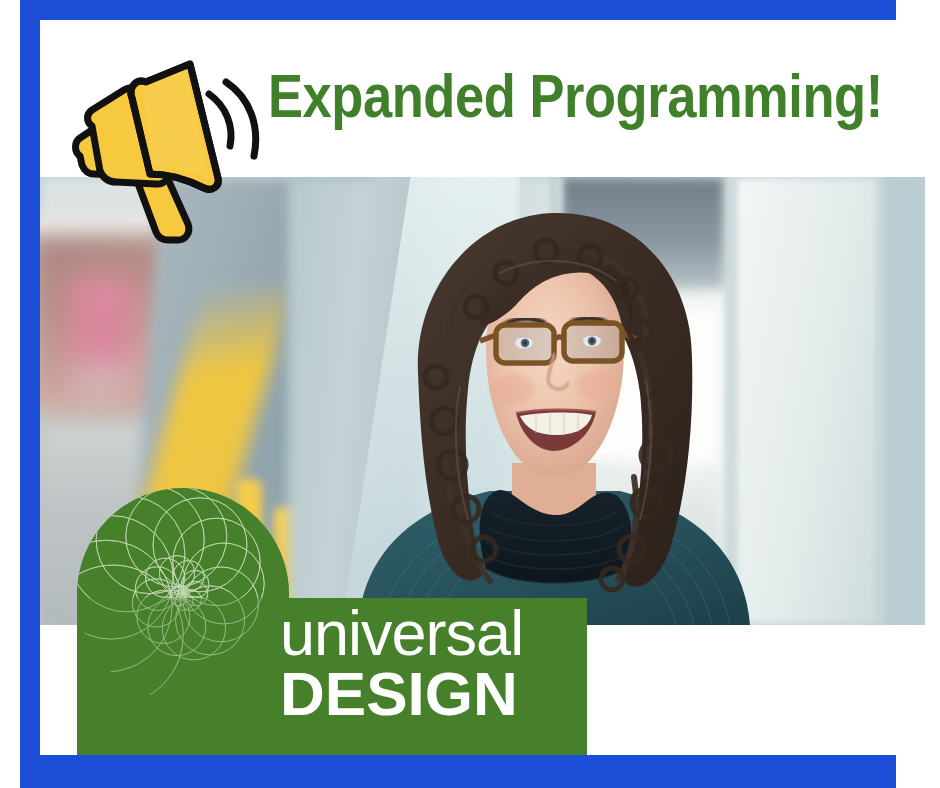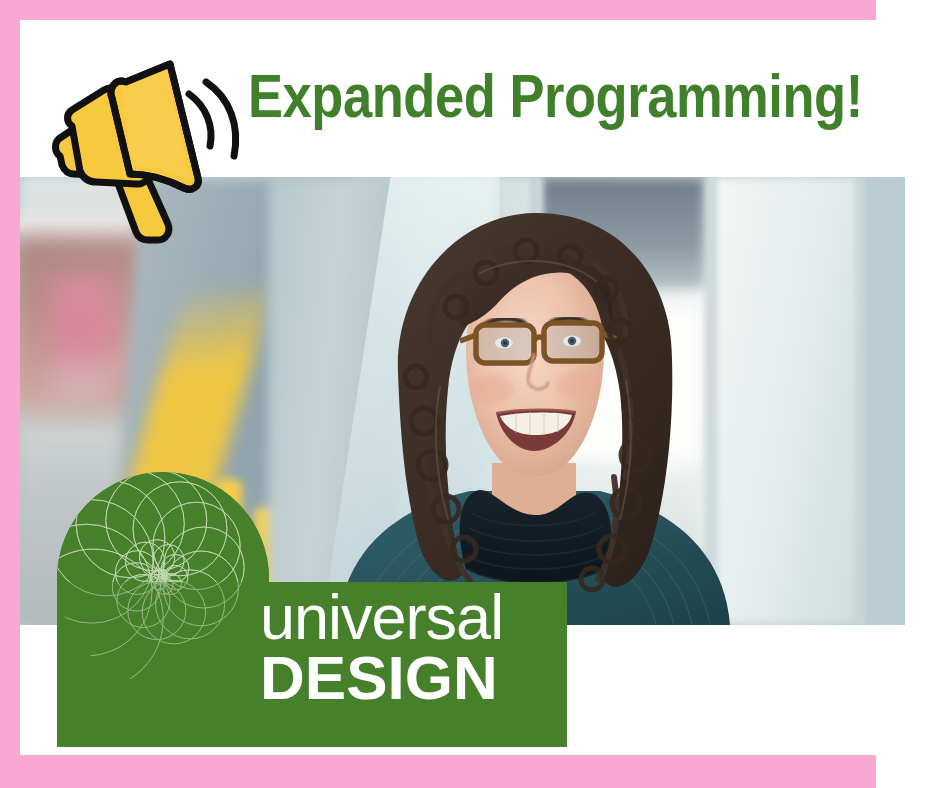--- a/index.html
+++ b/index.html
@@ -7,21 +7,22 @@
     width:940px; height:788px;
     font-family:"Liberation Sans", sans-serif;
     overflow:hidden;
     background:#ffffff;
   }
 
   
   .poster {
     position:relative;
     width:876px; height:788px;
-    background:#f9a8d4;
+    background:#1d4ed8;
+    margin-left:20px;
   }
 
   
   .canvas {
     position:absolute;
     left:20px; top:20px;
     width:885px; height:735px;
     background:#ffffff;
     overflow:hidden;
   }
@@ -159,21 +160,21 @@
     background:linear-gradient(90deg,#9fb0b6,#eef4f3,#9fb0b6);
     filter:blur(3px);
   }
 
   
   .person { position:absolute; left:300px; top:0; width:420px; height:448px; }
 
   
   .logo-wrap {
     position:absolute;
-    left:37px; top:452px;
+    left:37px; top:468px;
     width:510px; height:275px;
     z-index:8;
     padding-left:6px;
   }
   .logo-circle {
     position:absolute; left:0px; top:0px;
     width:212px; height:212px;
     border-radius:50%;
     background:#47802a;
     overflow:hidden;

